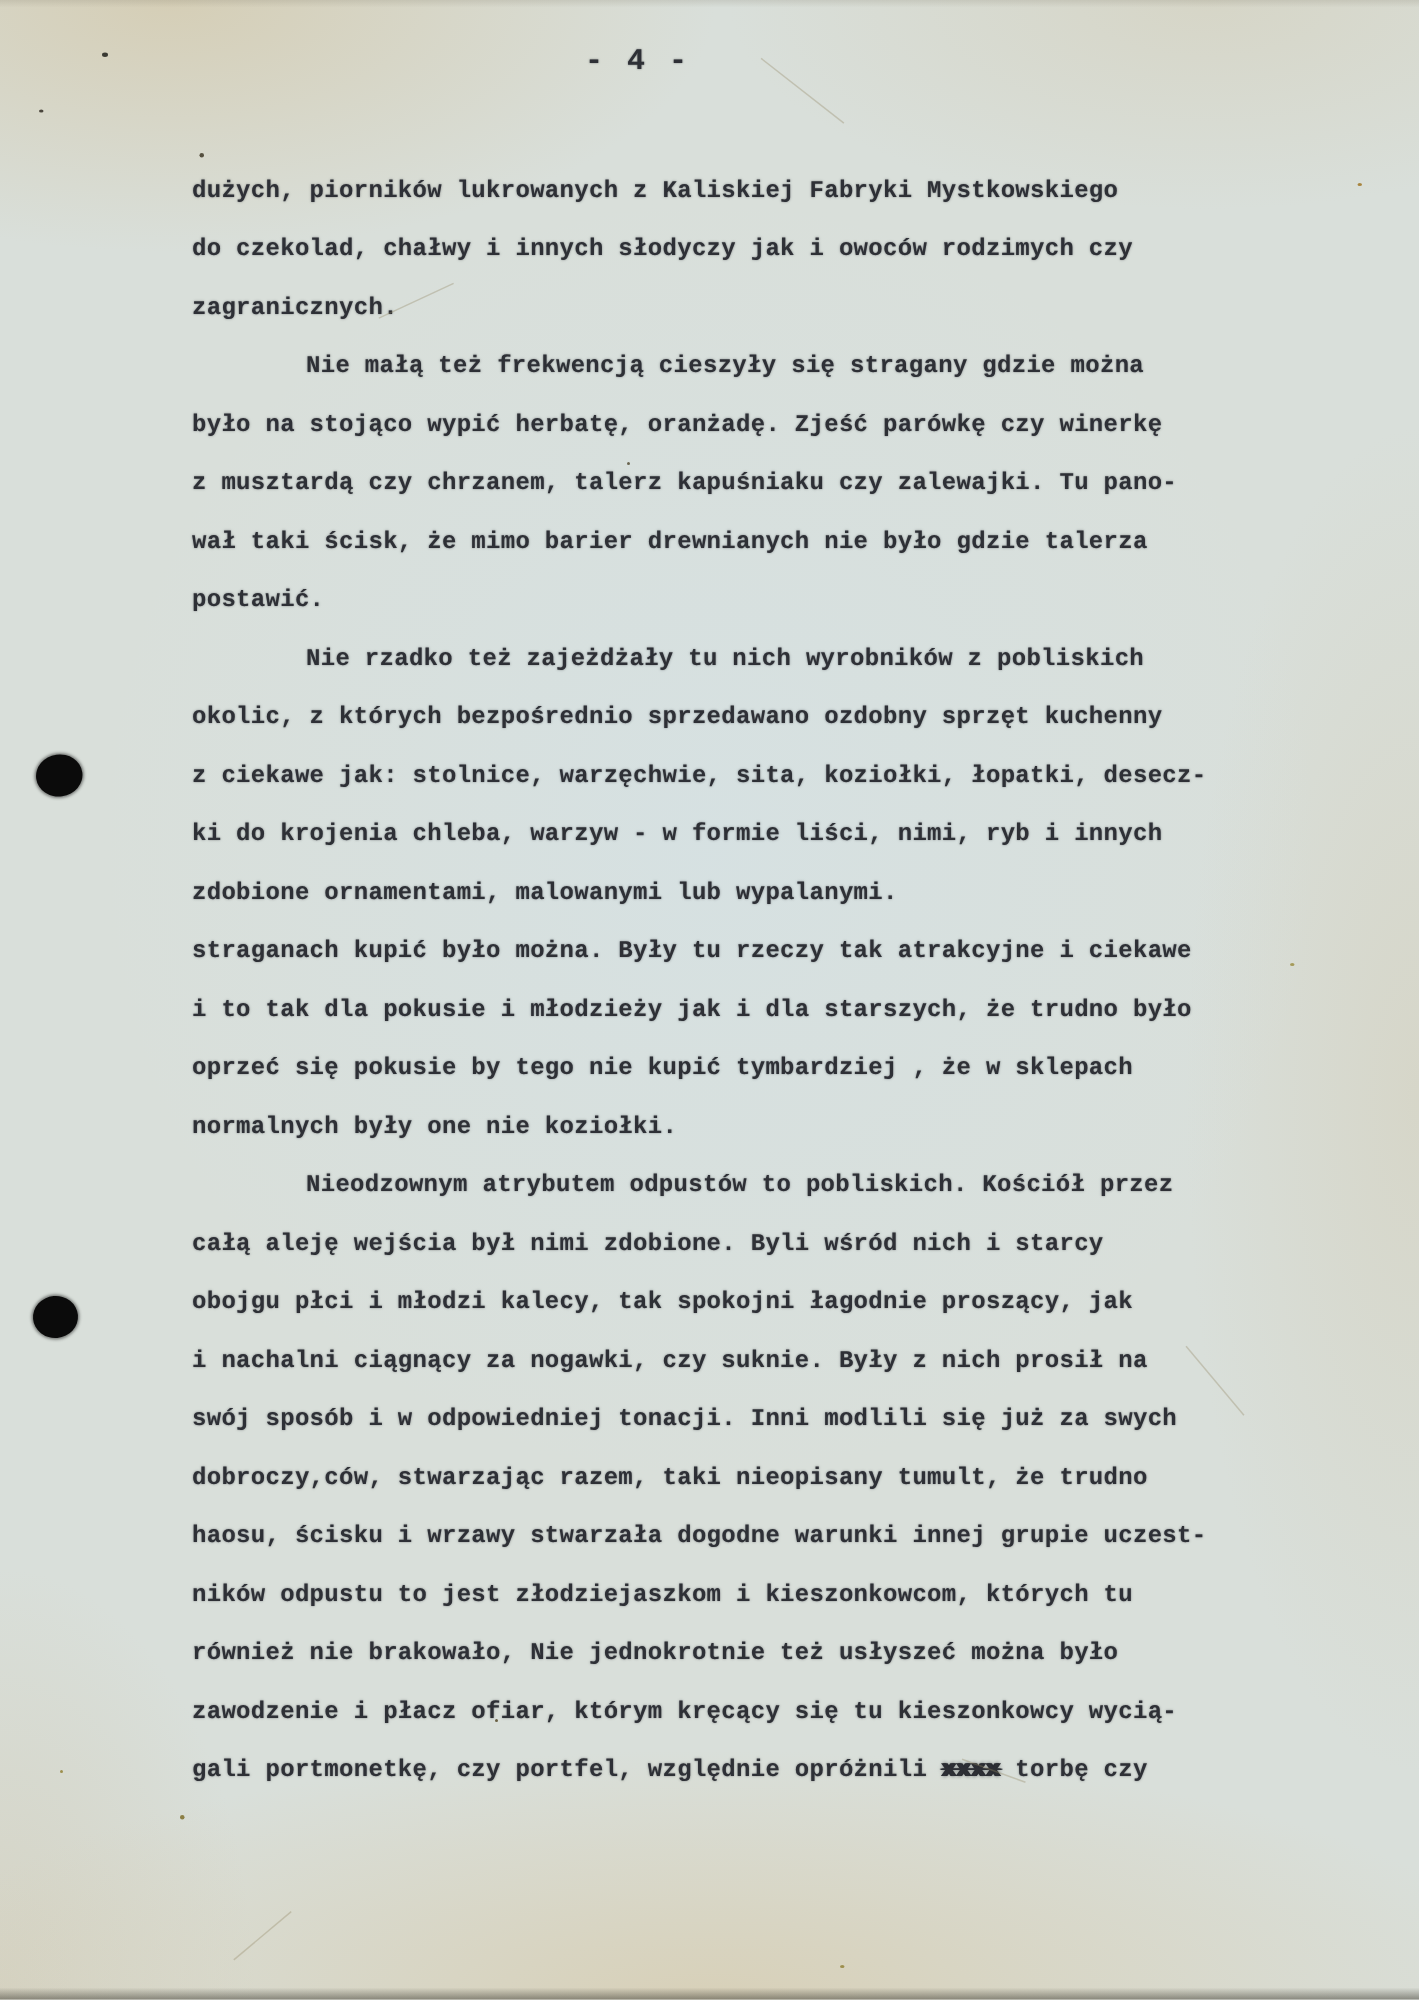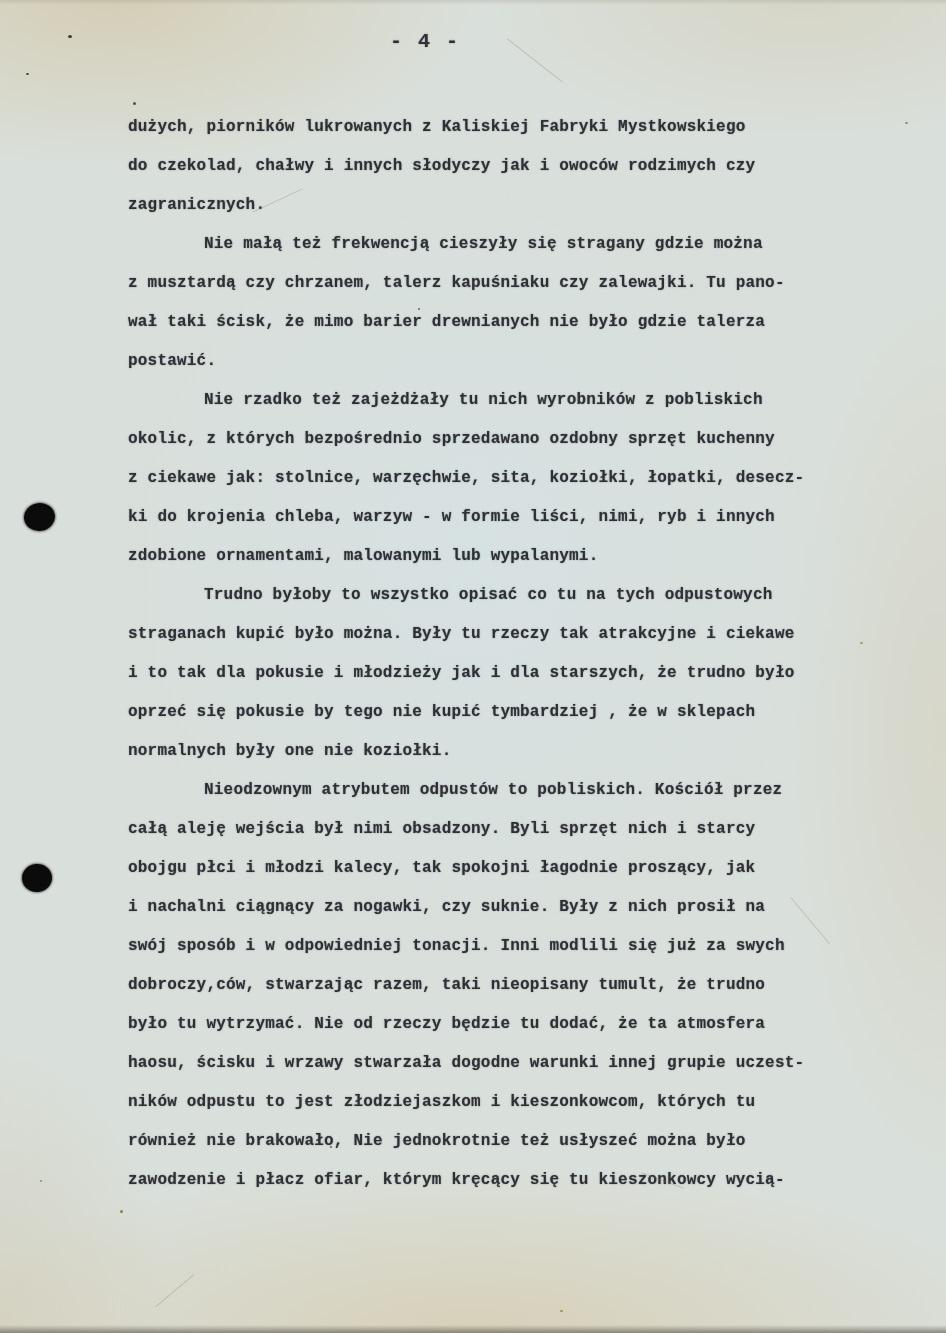--- a/index.html
+++ b/index.html
@@ -61,44 +61,46 @@
   <div class="page-number">- 4 -</div>
 
   <span class="hole h1"></span>
   <span class="hole h2"></span>
 
   <div class="text-block">
     <div class="line">dużych, piorników lukrowanych z Kaliskiej Fabryki Mystkowskiego</div>
     <div class="line">do czekolad, chałwy i innych słodyczy jak i owoców rodzimych czy</div>
     <div class="line">zagranicznych.</div>
     <div class="line indent">Nie małą też frekwencją cieszyły się stragany gdzie można</div>
+    <div class="line">było na stojąco wypić herbatę, oranżadę. Zjeść parówkę czy winerkę</div>
     <div class="line">z musztardą czy chrzanem, talerz kapuśniaku czy zalewajki. Tu pano-</div>
     <div class="line">wał taki ścisk, że mimo barier drewnianych nie było gdzie talerza</div>
     <div class="line">postawić.</div>
     <div class="line indent">Nie rzadko też zajeżdżały tu nich wyrobników z pobliskich</div>
     <div class="line">okolic, z których bezpośrednio sprzedawano ozdobny sprzęt kuchenny</div>
     <div class="line">z ciekawe jak: stolnice, warzęchwie, sita, koziołki, łopatki, desecz-</div>
     <div class="line">ki do krojenia chleba, warzyw - w formie liści, nimi, ryb i innych</div>
     <div class="line">zdobione ornamentami, malowanymi lub wypalanymi.</div>
-    <div class="line indent">Trudno byłoby to wszystko opisać co tu na tych odpustowych</div>
     <div class="line">straganach kupić było można. Były tu rzeczy tak atrakcyjne i ciekawe</div>
     <div class="line">i to tak dla pokusie i młodzieży jak i dla starszych, że trudno było</div>
     <div class="line">oprzeć się pokusie by tego nie kupić tymbardziej , że w sklepach</div>
     <div class="line">normalnych były one nie koziołki.</div>
     <div class="line indent">Nieodzownym atrybutem odpustów to pobliskich. Kościół przez</div>
-    <div class="line">całą aleję wejścia był nimi obsadzony. Byli sprzęt nich i starcy</div>
+    <div class="line">całą aleję wejścia był nimi zdobione. Byli wśród nich i starcy</div>
     <div class="line">obojgu płci i młodzi kalecy, tak spokojni łagodnie proszący, jak</div>
     <div class="line">i nachalni ciągnący za nogawki, czy suknie. Były z nich prosił na</div>
     <div class="line">swój sposób i w odpowiedniej tonacji. Inni modlili się już za swych</div>
     <div class="line">dobroczy,ców, stwarzając razem, taki nieopisany tumult, że trudno</div>
-    <div class="line">było tu wytrzymać. Nie od rzeczy będzie tu dodać, że ta atmosfera</div>
     <div class="line">haosu, ścisku i wrzawy stwarzała dogodne warunki innej grupie uczest-</div>
     <div class="line">ników odpustu to jest złodziejaszkom i kieszonkowcom, których tu</div>
     <div class="line">również nie brakowało, Nie jednokrotnie też usłyszeć można było</div>
     <div class="line">zawodzenie i płacz ofiar, którym kręcący się tu kieszonkowcy wycią-</div>
+    <div class="line">
+      <span>gali portmonetkę, czy portfel, względnie opróżnili </span><span class="struck">xxxx</span><span> torbę czy</span>
+    </div>
   </div>
 
   <span class="speck" style="left:68px;top:35px;width:4px;height:3px;background:#3a3a33;"></span>
   <span class="speck" style="left:26px;top:73px;width:3px;height:2px;background:#4a463c;"></span>
   <span class="speck" style="left:133px;top:102px;width:3px;height:3px;background:#55503f;"></span>
   <span class="speck" style="left:905px;top:122px;width:3px;height:2px;background:#a8853f;"></span>
   <span class="speck" style="left:418px;top:308px;width:2px;height:2px;background:#6a6450;"></span>
   <span class="speck" style="left:860px;top:642px;width:3px;height:2px;background:#a59b5a;"></span>
   <span class="speck" style="left:120px;top:1210px;width:3px;height:3px;background:#8c7f45;"></span>
   <span class="speck" style="left:330px;top:1146px;width:2px;height:2px;background:#6a6044;"></span>

